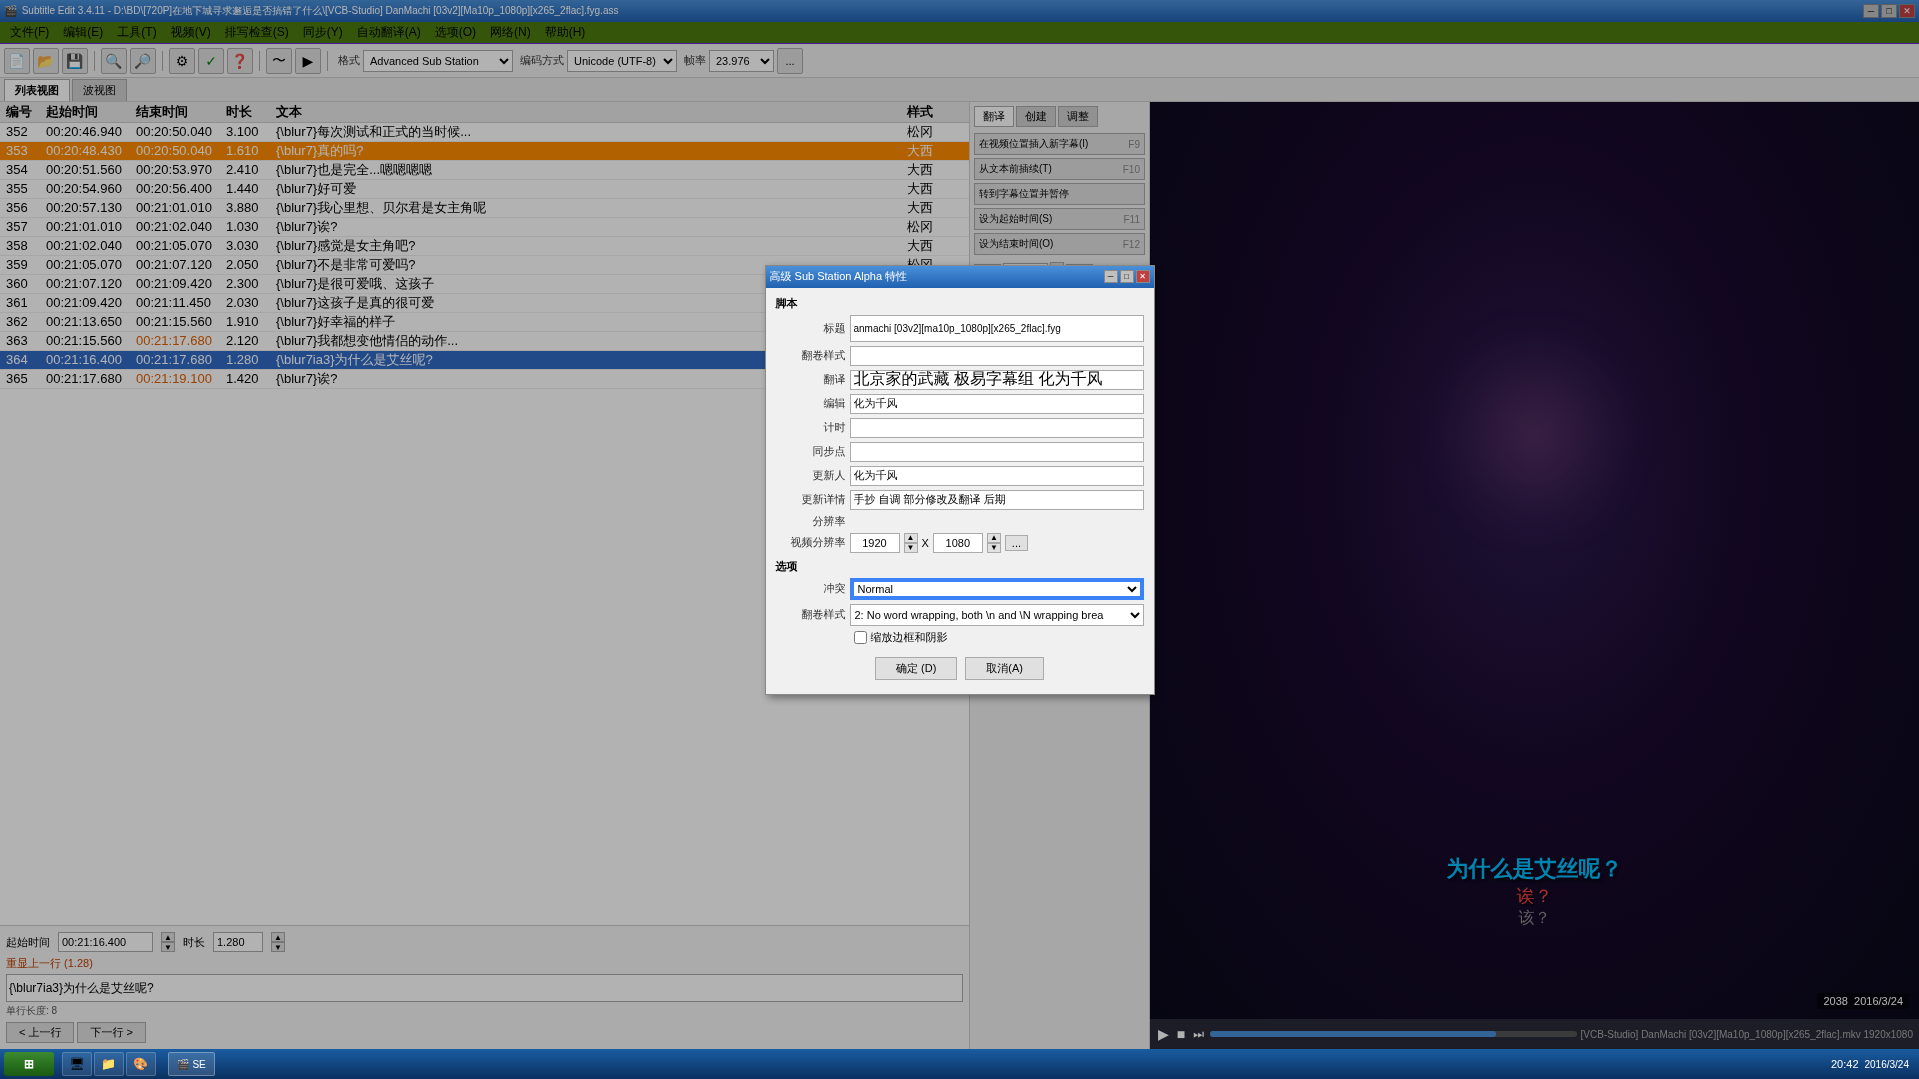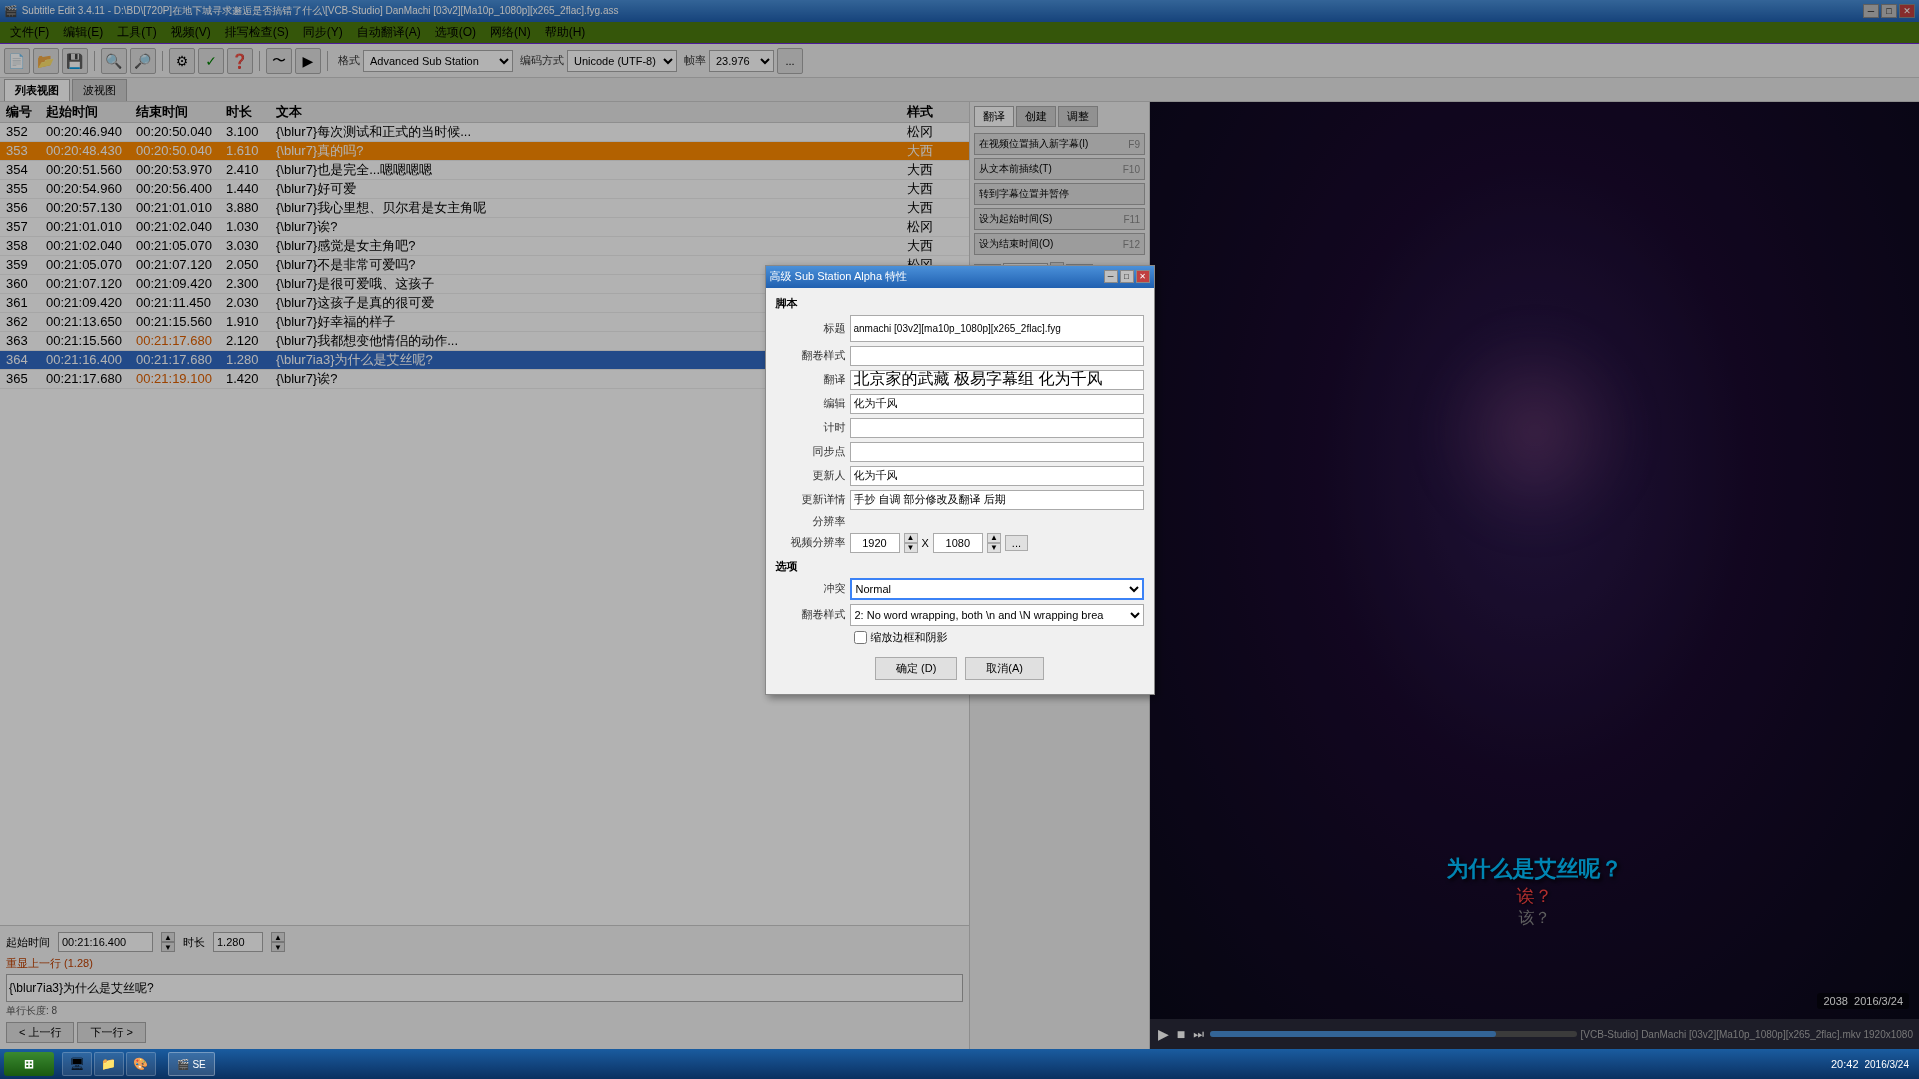--- a/index.html
+++ b/index.html
@@ -482,21 +482,21 @@
         <div style="display:flex; flex-direction:column;">
           <div class="spin-btn" style="width:14px;height:10px;background:#e0e0e0;border:1px solid #aaa;font-size:8px;display:flex;align-items:center;justify-content:center;cursor:pointer;">▲</div>
           <div class="spin-btn" style="width:14px;height:10px;background:#e0e0e0;border:1px solid #aaa;font-size:8px;display:flex;align-items:center;justify-content:center;cursor:pointer;">▼</div>
         </div>
         <button style="padding:1px 6px; font-size:11px; background:#e0e0e0; border:1px solid #aaa; cursor:pointer;">...</button>
       </div>
 
       <div style="font-size:11px; font-weight:bold; margin-bottom:4px;">选项</div>
       <div class="dialog-row" style="display:flex; align-items:center; margin-bottom:4px; gap:4px;">
         <span class="dialog-label" style="width:70px; font-size:11px; text-align:right; flex-shrink:0;">冲突</span>
-        <select style="flex:1; height:22px; border:2px solid #3b82f6; font-size:11px; background:white;">
+        <select style="flex:1; height:22px; border:4px solid #3b82f6; font-size:11px; background:white;">
           <option>Normal</option>
         </select>
       </div>
       <div class="dialog-row" style="display:flex; align-items:center; margin-bottom:4px; gap:4px;">
         <span class="dialog-label" style="width:70px; font-size:11px; text-align:right; flex-shrink:0;">翻卷样式</span>
         <select style="flex:1; height:22px; border:1px solid #aaa; font-size:11px; background:white;">
           <option>2: No word wrapping, both \n and \N wrapping brea</option>
         </select>
       </div>
       <div style="display:flex; align-items:center; gap:4px; margin-bottom:6px; margin-left:78px;">

